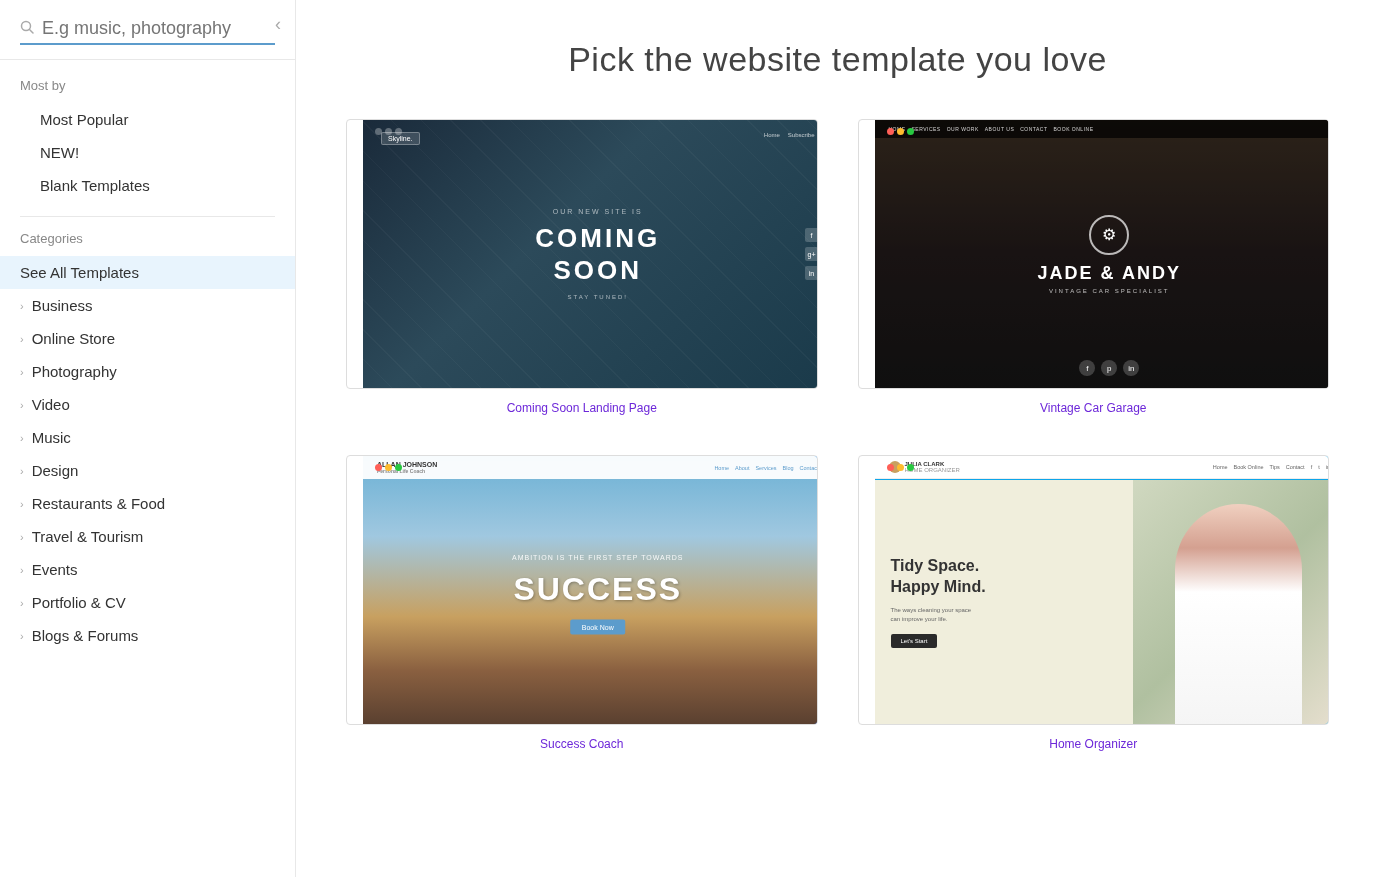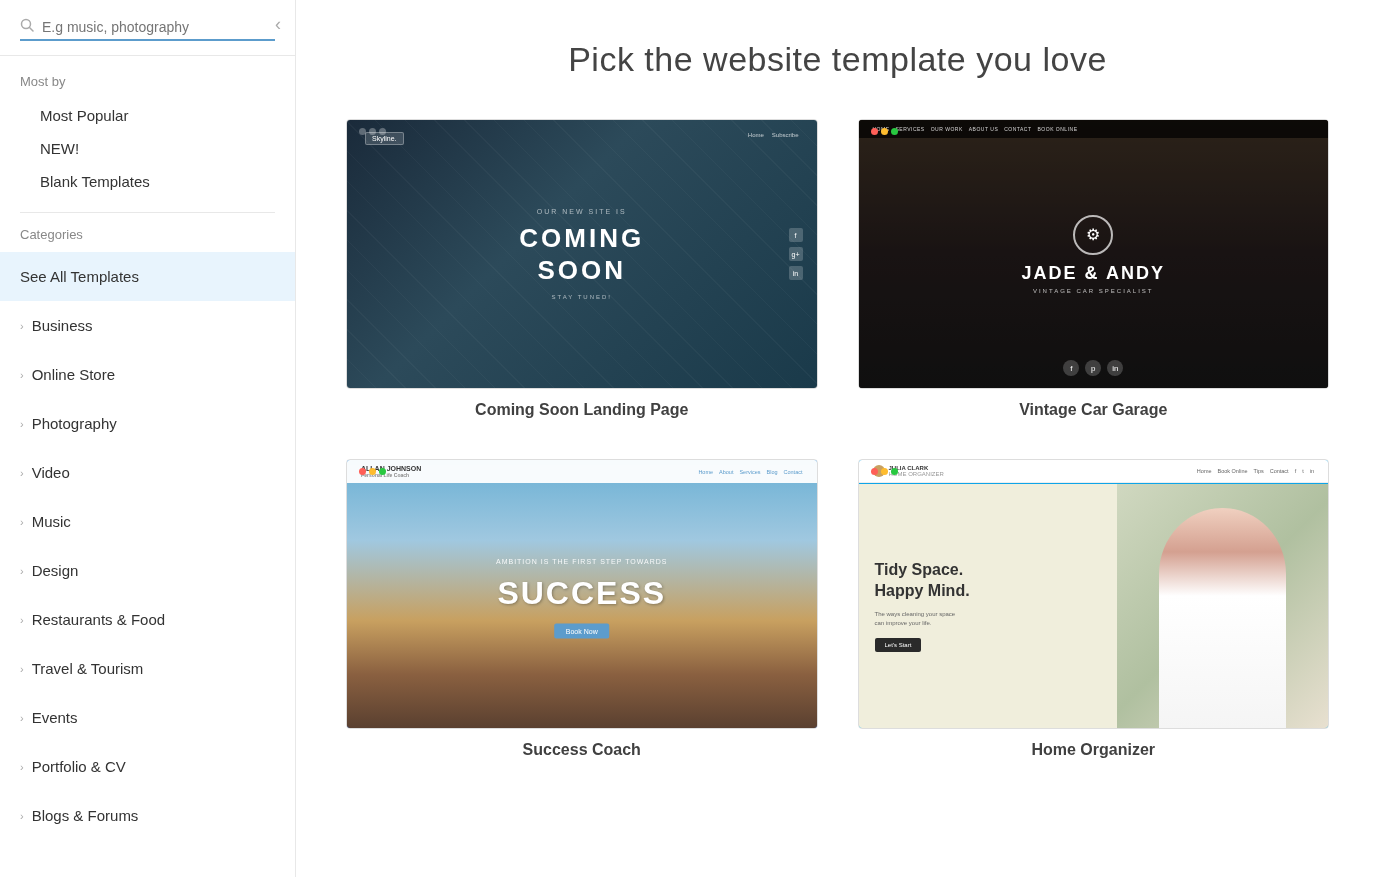--- a/index.html
+++ b/index.html
@@ -41,21 +41,21 @@
 
     .search-wrapper .search-icon-svg {
       color: #aaa;
       margin-right: 8px;
       font-size: 14px;
     }
 
     .search-wrapper input {
       border: none;
       outline: none;
-      font-size: 14px;
+      font-size: 18px;
       color: #999;
       width: 100%;
       background: transparent;
     }
 
     .sidebar-viewby {
       padding: 18px 20px 0 20px;
     }
 
     .sidebar-viewby-label {
@@ -77,21 +77,21 @@
       margin: 14px 20px;
     }
 
     .sidebar-categories-label {
       padding: 0 20px 10px 20px;
       font-size: 13px;
       color: #888;
     }
 
     .sidebar-cat-item {
-      padding: 16px 20px;
+      padding: 8px 20px;
       font-size: 15px;
       color: #333;
       cursor: pointer;
       display: flex;
       align-items: center;
       gap: 8px;
     }
 
     .sidebar-cat-item.active {
       background: #e8f4fd;
@@ -136,20 +136,21 @@
       border-radius: 4px;
       overflow: hidden;
       position: relative;
       border: 1px solid #ddd;
     }
 
     .template-thumbnail-inner {
       width: 100%;
       height: 100%;
       position: relative;
+      margin-left: 16px;
     }
 
     
     .tmpl-coming-soon {
       background: linear-gradient(135deg, #1a2a3a 0%, #2c4a5a 40%, #1a3a4a 100%);
       display: flex;
       flex-direction: column;
       align-items: center;
       justify-content: center;
       position: relative;
@@ -587,24 +588,24 @@
     }
 
     .tmpl-home-org-dots span {
       width: 7px;
       height: 7px;
       border-radius: 50%;
     }
 
     .template-label {
       text-align: center;
-      font-size: 16px;
-      color: #404040;
+      font-size: 12px;
+      color: #6d28d9;
       margin-top: 12px;
-      font-weight: 700;
+      font-weight: 400;
     }
 
     
     .win-dot-red { background: #ff5f57; }
     .win-dot-yellow { background: #febc2e; }
     .win-dot-green { background: #28c840; }
   </style>
 </head>
 <body>
 

